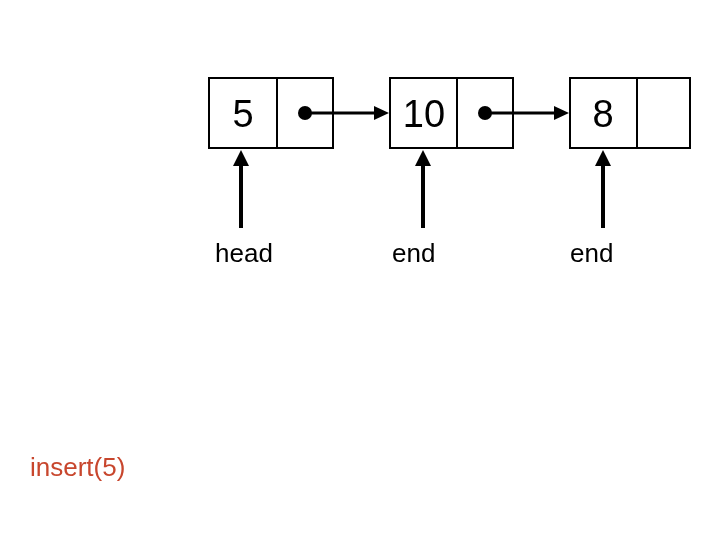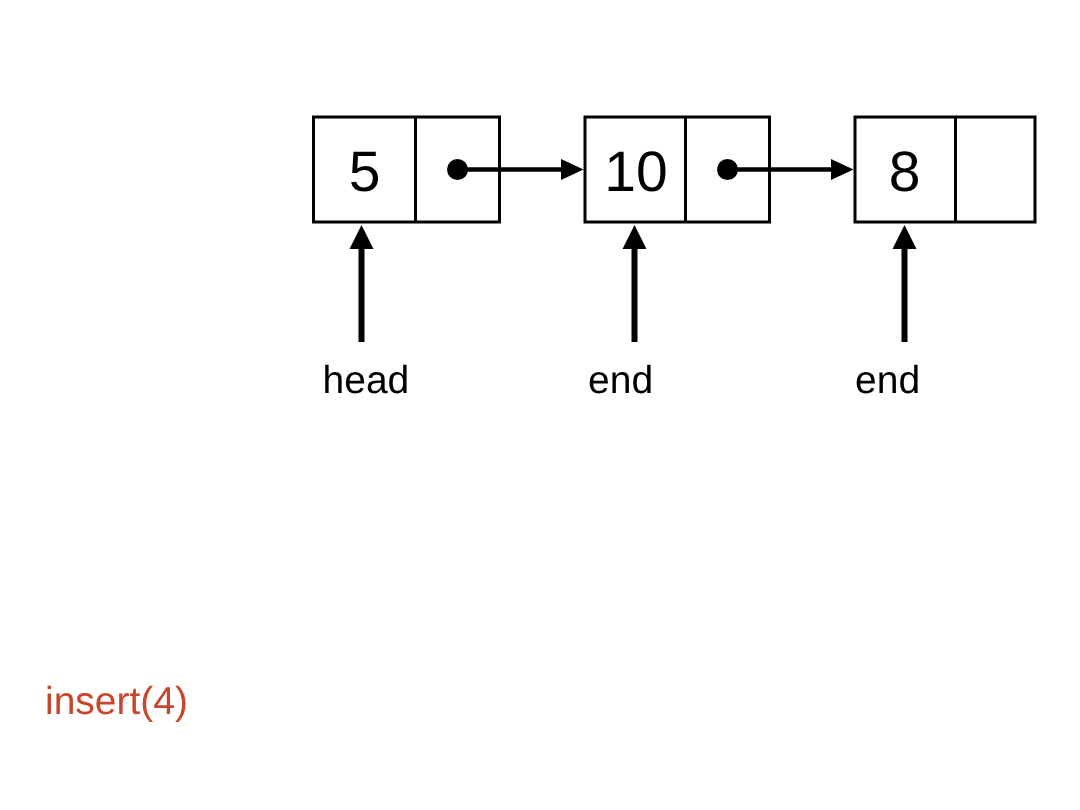--- a/index.html
+++ b/index.html
@@ -117,19 +117,19 @@
       <line class="arrow-line-v" x1="603" y1="228" x2="603" y2="164"></line>
       <polygon class="arrow-head" points="603,150 595,166 611,166"></polygon>
     </g>
 
     <text class="ptr-label" x="215" y="262">head</text>
     <text class="ptr-label" x="392" y="262">end</text>
     <text class="ptr-label" x="570" y="262">end</text>
   </svg>
 
   <div class="code">
-    <div><span class="red">insert(4)</span><span></span></div>
+    <div><span class="red">insert(5)</span><span></span></div>
     
     
     
   </div>
 
 </div>
 
 </body></html>

